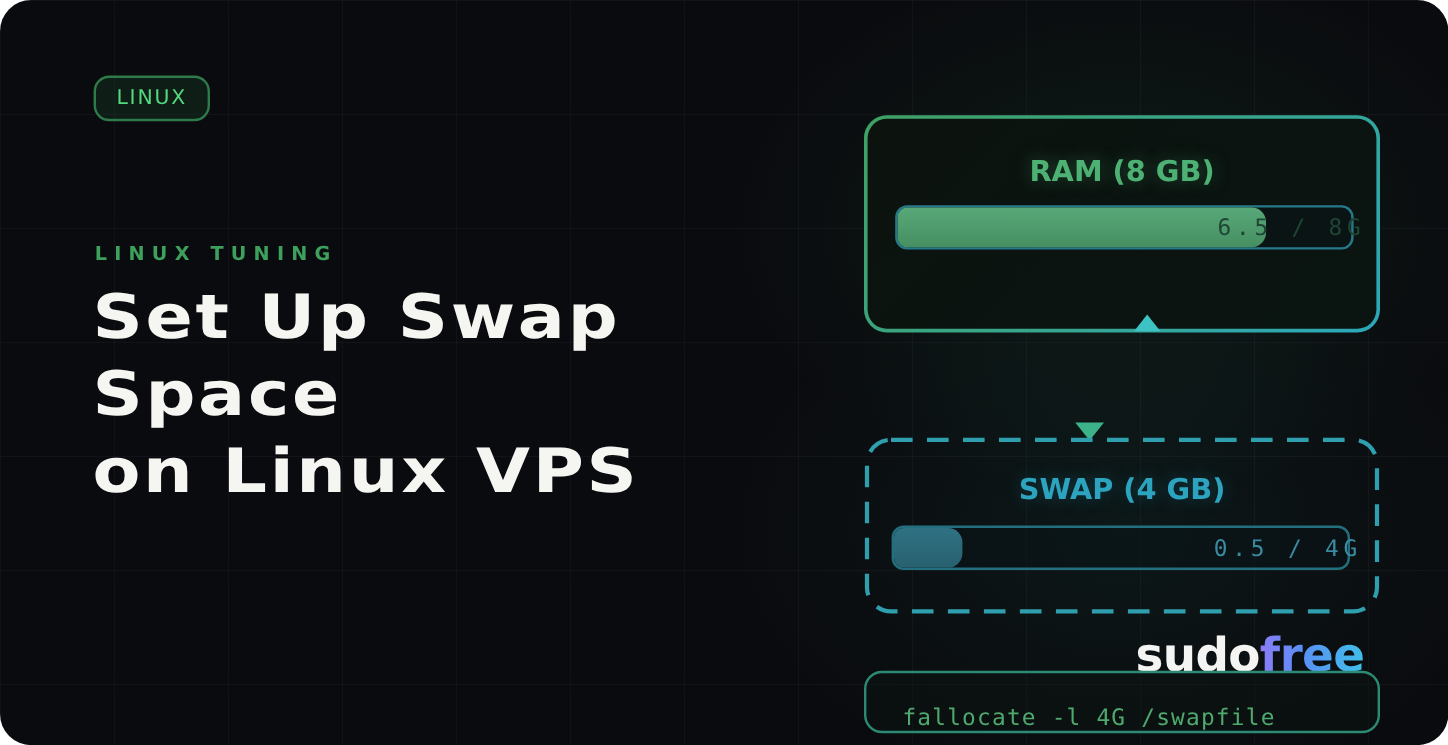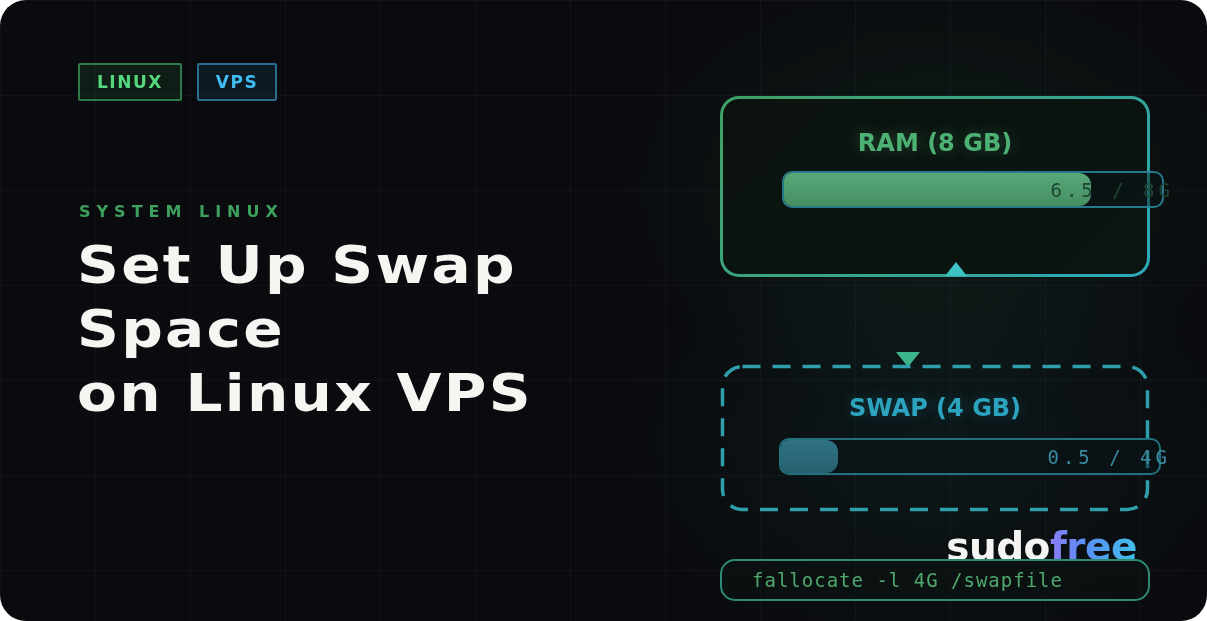--- a/index.html
+++ b/index.html
@@ -14,22 +14,22 @@
       radial-gradient(ellipse 460px 320px at 935px 190px, rgba(42,145,95,0.12), transparent 70%),
       radial-gradient(ellipse 460px 320px at 935px 440px, rgba(35,135,115,0.10), transparent 70%),
       linear-gradient(rgba(150,160,190,0.055) 1px, transparent 1px),
       linear-gradient(90deg, rgba(150,160,190,0.055) 1px, transparent 1px);
     background-size:auto,auto,95px 95px,95px 95px;
   }
 
   
   .badges{position:absolute;left:78px;top:63px;display:flex;gap:15px;}
   .badge{
-    padding:7px 17px;border-radius:2px;border:2px solid;
-    font-size:17px;font-weight:bold;letter-spacing:1.5px;line-height:1.2;
+    padding:7px 17px;border-radius:13px;border:2px solid;
+    font-size:17px;font-weight:normal;letter-spacing:1.5px;line-height:1.2;
   }
   .badge-linux{border-color:#2f7a4a;background:rgba(34,94,56,0.22);color:#55d87d;}
   .badge-vps{border-color:#2a6e8f;background:rgba(24,70,96,0.25);color:#3fbdf2;}
 
   
   .eyebrow{
     position:absolute;left:79px;top:202px;
     font-size:16px;font-weight:bold;letter-spacing:6px;color:#3da05c;
   }
   .title{
@@ -52,21 +52,21 @@
   .gauge-title{
     position:absolute;top:30px;left:0;right:0;text-align:center;
     font-size:24px;font-weight:bold;
   }
   .ram-title{color:#4cb173;text-shadow:0 0 14px rgba(76,177,115,0.35);}
   .swap-title{color:#2ca4bf;text-shadow:0 0 14px rgba(44,164,191,0.3);}
 
   .bar{
     position:absolute;height:37px;box-sizing:border-box;
     border:2px solid rgba(45,140,160,0.85);
-    border-radius:10px;background:rgba(8,20,24,0.45);margin-left:36px;
+    border-radius:10px;background:rgba(8,20,24,0.45);
   }
   .ram-bar{left:23px;top:72px;width:382px;}
   .bar-fill{
     position:absolute;left:0;top:0;bottom:0;border-radius:8px 12px 12px 8px;
   }
   .ram-fill{background:linear-gradient(180deg,#58a878,#468f62);}
   .swap-fill{background:linear-gradient(180deg,#2f7183,#28616f);}
   .bar-value{
     position:absolute;right:-12px;top:50%;transform:translateY(-50%);
     font-family:"DejaVu Sans Mono","Liberation Mono",monospace;
@@ -101,42 +101,41 @@
   }
   .brand-sudo{color:#f4f4f2;}
   .brand-free{
     background:linear-gradient(90deg,#8b7cf6 0%,#5a8ff5 40%,#3fc0e8 100%);
     -webkit-background-clip:text;background-clip:text;
     -webkit-text-fill-color:transparent;color:transparent;
   }
 
   
   .cmd-box{
-    position:absolute;left:720px;top:559px;width:430px;height:42px;
+    position:absolute;left:720px;top:559px;width:430px;height:52px;
     box-sizing:border-box;border:2px solid #2c8a74;border-radius:15px;
-    display:flex;align-items:center;
+    display:flex;align-items:flex-end;
     background:rgba(12,22,18,0.35);
   }
   .cmd-text{
     margin-left:30px;
     font-family:"DejaVu Sans Mono","Liberation Mono",monospace;
     font-size:19px;letter-spacing:1px;color:#4fa96f;
   }
 </style>
 </head>
 <body>
 
 <div class="card">
 
   <div class="badges">
     <div class="badge badge-linux">LINUX</div>
-    <div class="badge badge-vps">VPS</div>
   </div>
 
-  <div class="eyebrow">SYSTEM LINUX</div>
+  <div class="eyebrow">LINUX TUNING</div>
   <div class="title">
     <div>Set Up Swap</div>
     <div>Space</div>
     <div>on Linux VPS</div>
   </div>
 
   <div class="ram-panel">
     <div class="ram-inner">
       <div class="gauge-title ram-title">RAM (8 GB)</div>
       <div class="bar ram-bar">

